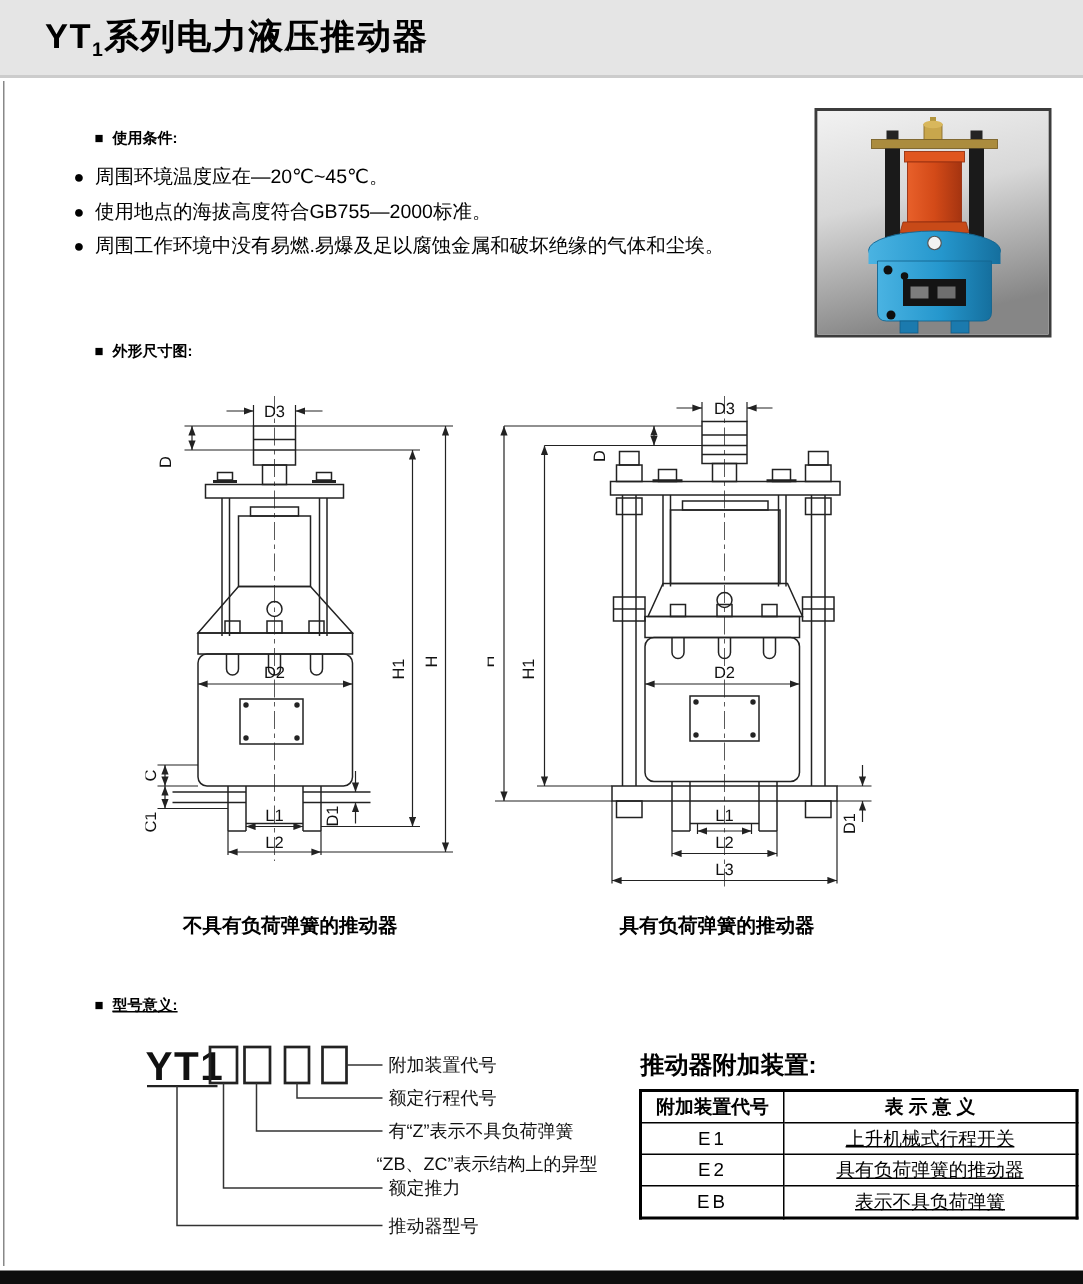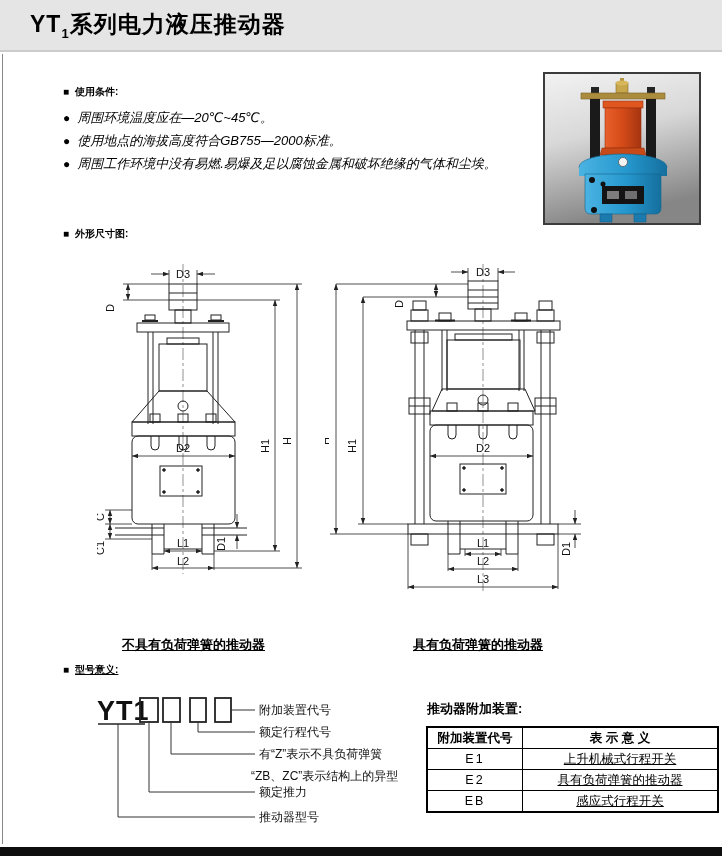--- a/index.html
+++ b/index.html
@@ -8,32 +8,32 @@
   .header{position:absolute;left:0;top:0;right:0;height:50px;background:#e5e5e5;border-bottom:2px solid #cccccc;}
   .title{position:absolute;left:30px;top:9px;font-size:23px;font-weight:bold;letter-spacing:1px;}
   .title sub{font-size:13px;}
   .leftline{position:absolute;left:2px;top:54px;width:1px;height:790px;background:#888;}
   .bottombar{position:absolute;left:0;right:0;bottom:0;height:9px;background:#0e0e0e;}
   .sec-head{position:absolute;font-size:10px;font-weight:bold;white-space:nowrap;}
   .sq{display:inline-block;margin-right:6px;}
   #usage-head{left:63px;top:85px;}
   #outline-head{left:63px;top:227px;}
   #model-head{left:63px;top:663px;text-decoration:underline;}
-  .bullets{position:absolute;left:63px;top:109px;font-size:13px;font-style:italic;}
+  .bullets{position:absolute;left:49px;top:109px;font-size:13px;}
   .bullet-line{height:23px;white-space:nowrap;}
   .blt{margin-right:7px;font-size:12px;}
   .photo{position:absolute;left:543px;top:72px;width:158px;height:153px;border:2px solid #3c3c3c;box-sizing:border-box;}
   .draw{position:absolute;top:256px;}
   .draw-left{left:97px;}
   .draw-right{left:325px;}
-  .cap{position:absolute;top:636px;font-size:13px;font-weight:bold;white-space:nowrap;text-decoration:underline;}
+  .cap{position:absolute;top:608px;font-size:13px;font-weight:bold;white-space:nowrap;}
   #cap-left{left:122px;}
   #cap-right{left:413px;}
   .model-svg{position:absolute;left:93px;top:690px;}
-  .attach-title{position:absolute;left:427px;top:700px;font-size:13px;font-weight:bold;}
+  .attach-title{position:absolute;left:427px;top:700px;font-size:16px;font-weight:bold;}
   table.attach{position:absolute;left:426px;top:726px;border-collapse:collapse;border:2px solid #000;}
   table.attach th,table.attach td{border:1px solid #000;height:20px;text-align:center;
      font-size:12.5px;padding:0 6px;font-weight:normal;}
   table.attach th{font-weight:bold;}
   td.code-cell{letter-spacing:2px;width:82px;}
   td.mean-cell{width:182px;text-decoration:underline;}
   th.c1{width:82px;}
   svg text{font-family:"Liberation Sans","DejaVu Sans",sans-serif;fill:#111;}
 </style>
 </head>
@@ -332,19 +332,19 @@
     <tr>
       <td class="code-cell">E1</td>
       <td class="mean-cell">上升机械式行程开关</td>
     </tr>
     <tr>
       <td class="code-cell">E2</td>
       <td class="mean-cell">具有负荷弹簧的推动器</td>
     </tr>
     <tr>
       <td class="code-cell">EB</td>
-      <td class="mean-cell">感应式行程开关</td>
+      <td class="mean-cell">表示不具负荷弹簧</td>
     </tr>
   </tbody>
     </table>
 
   <div class="bottombar"></div>
 </div>
 
 </body></html>

